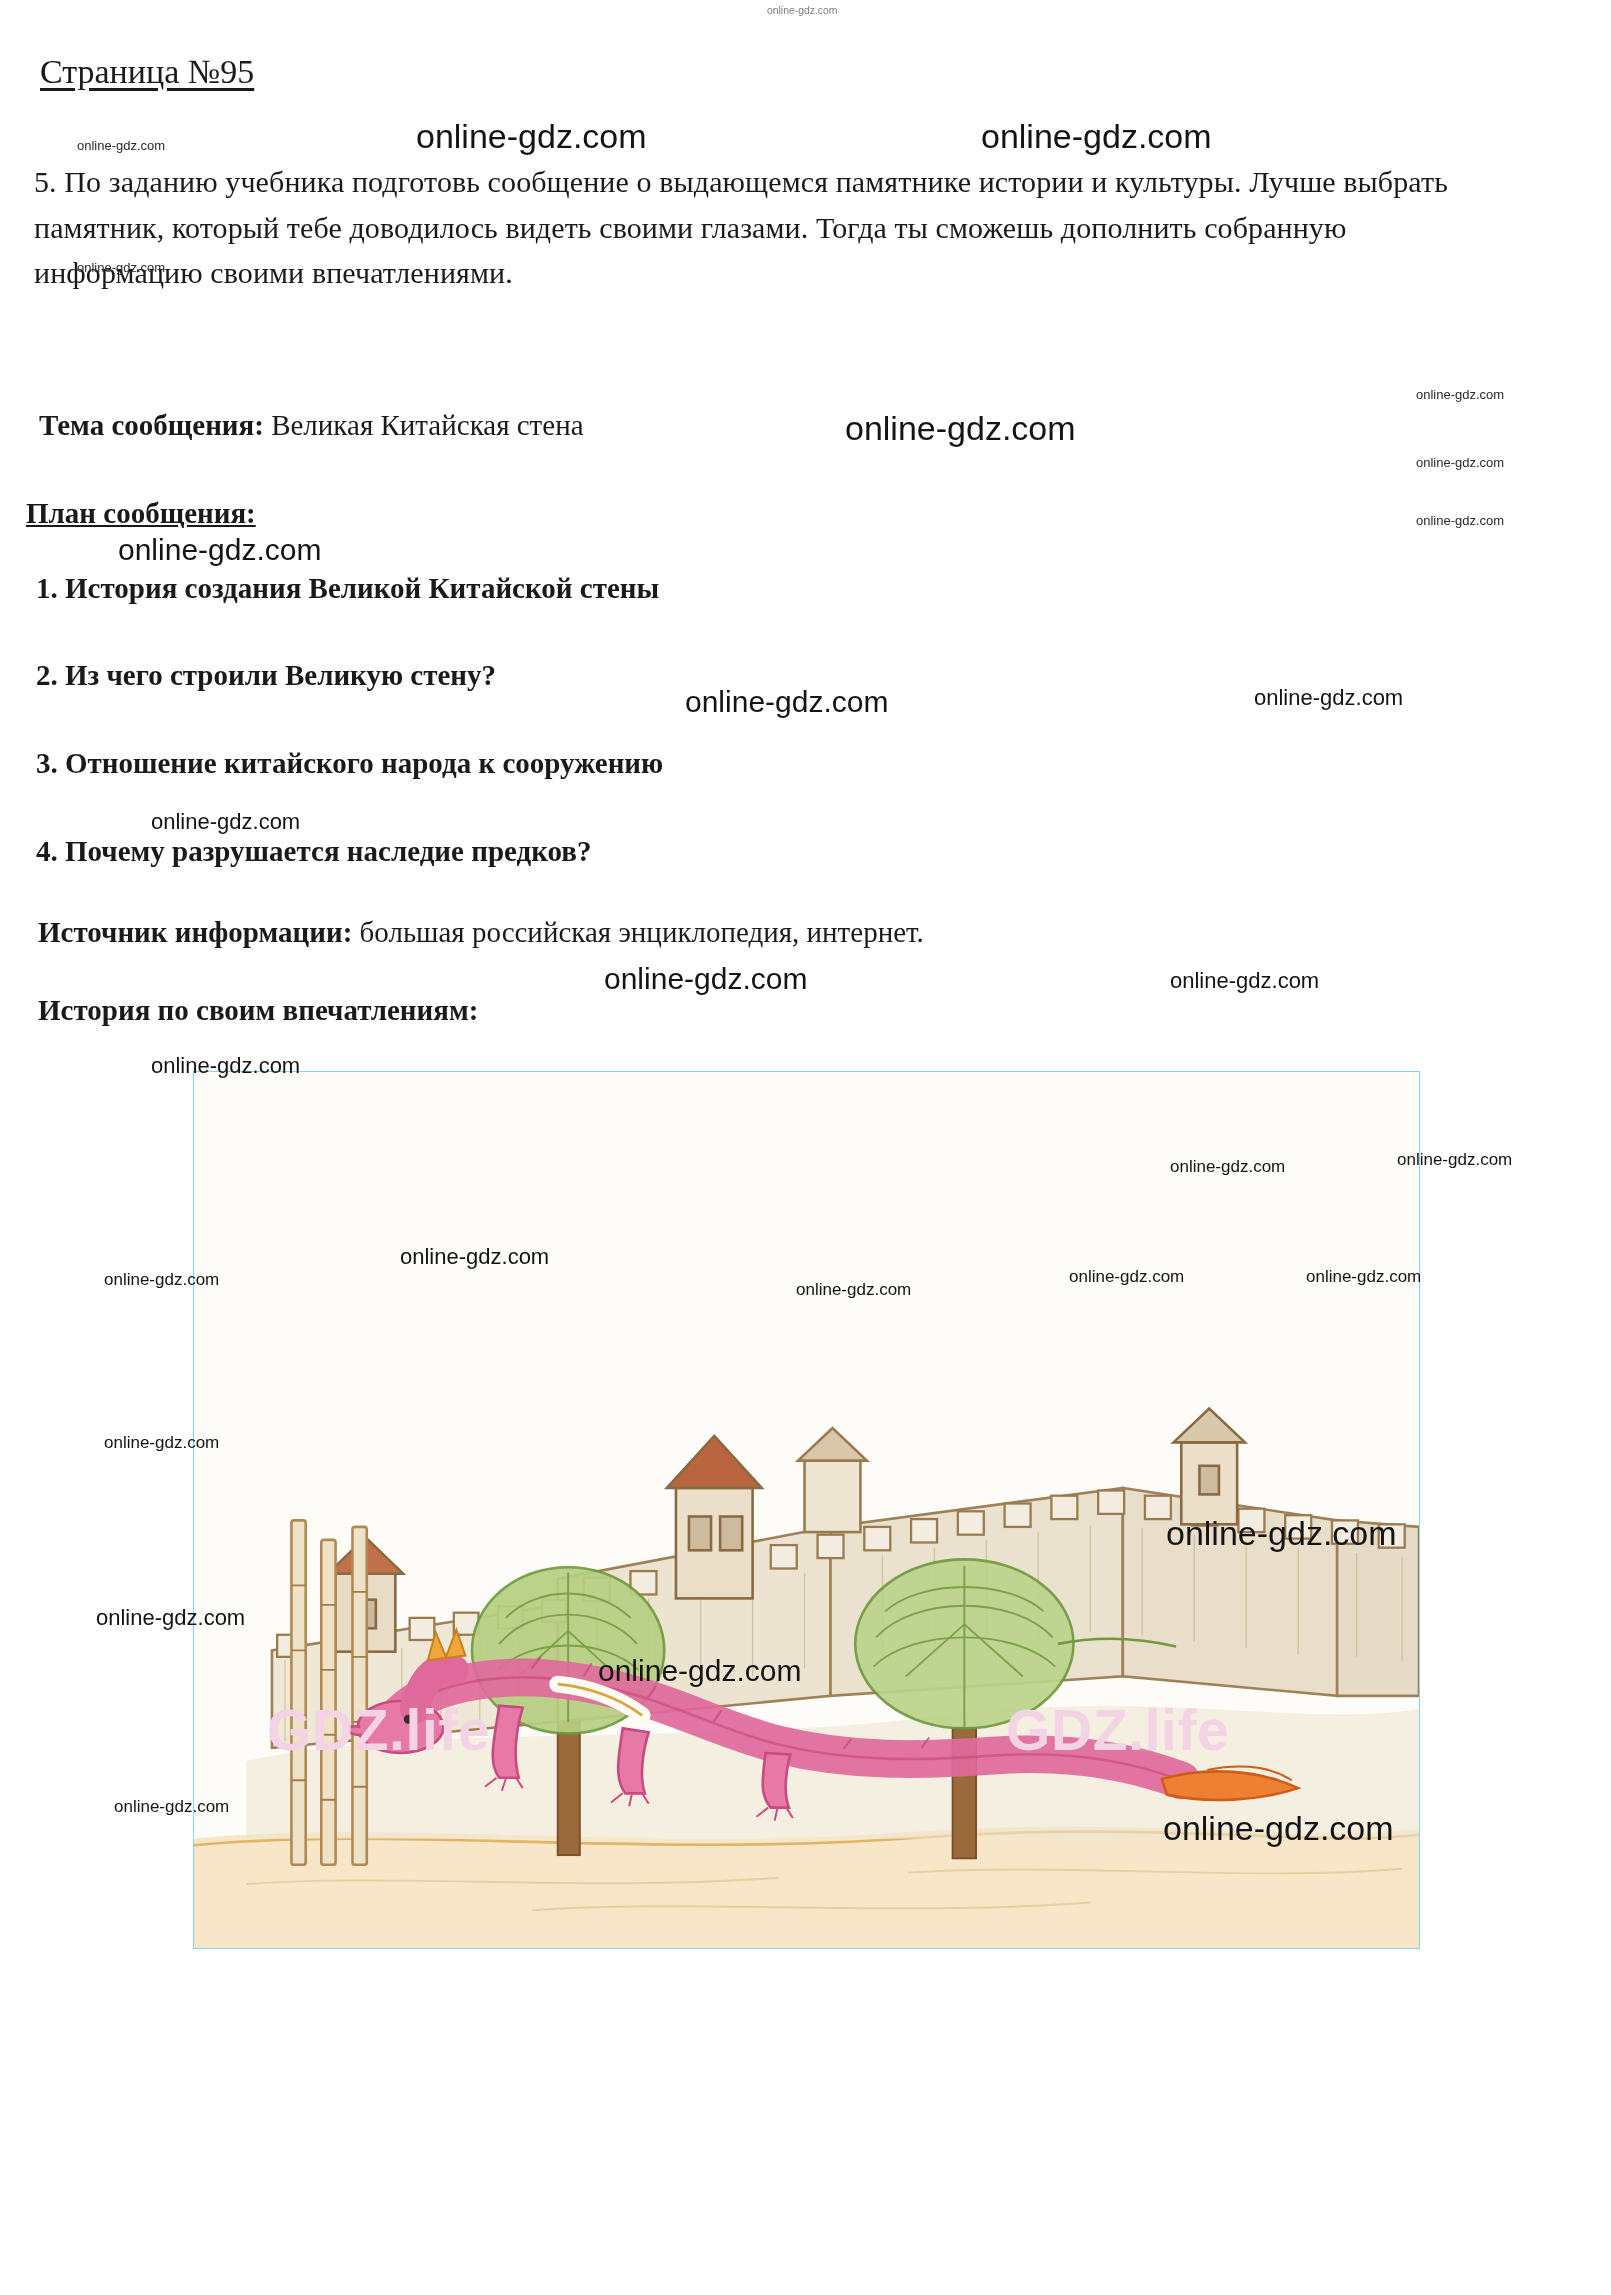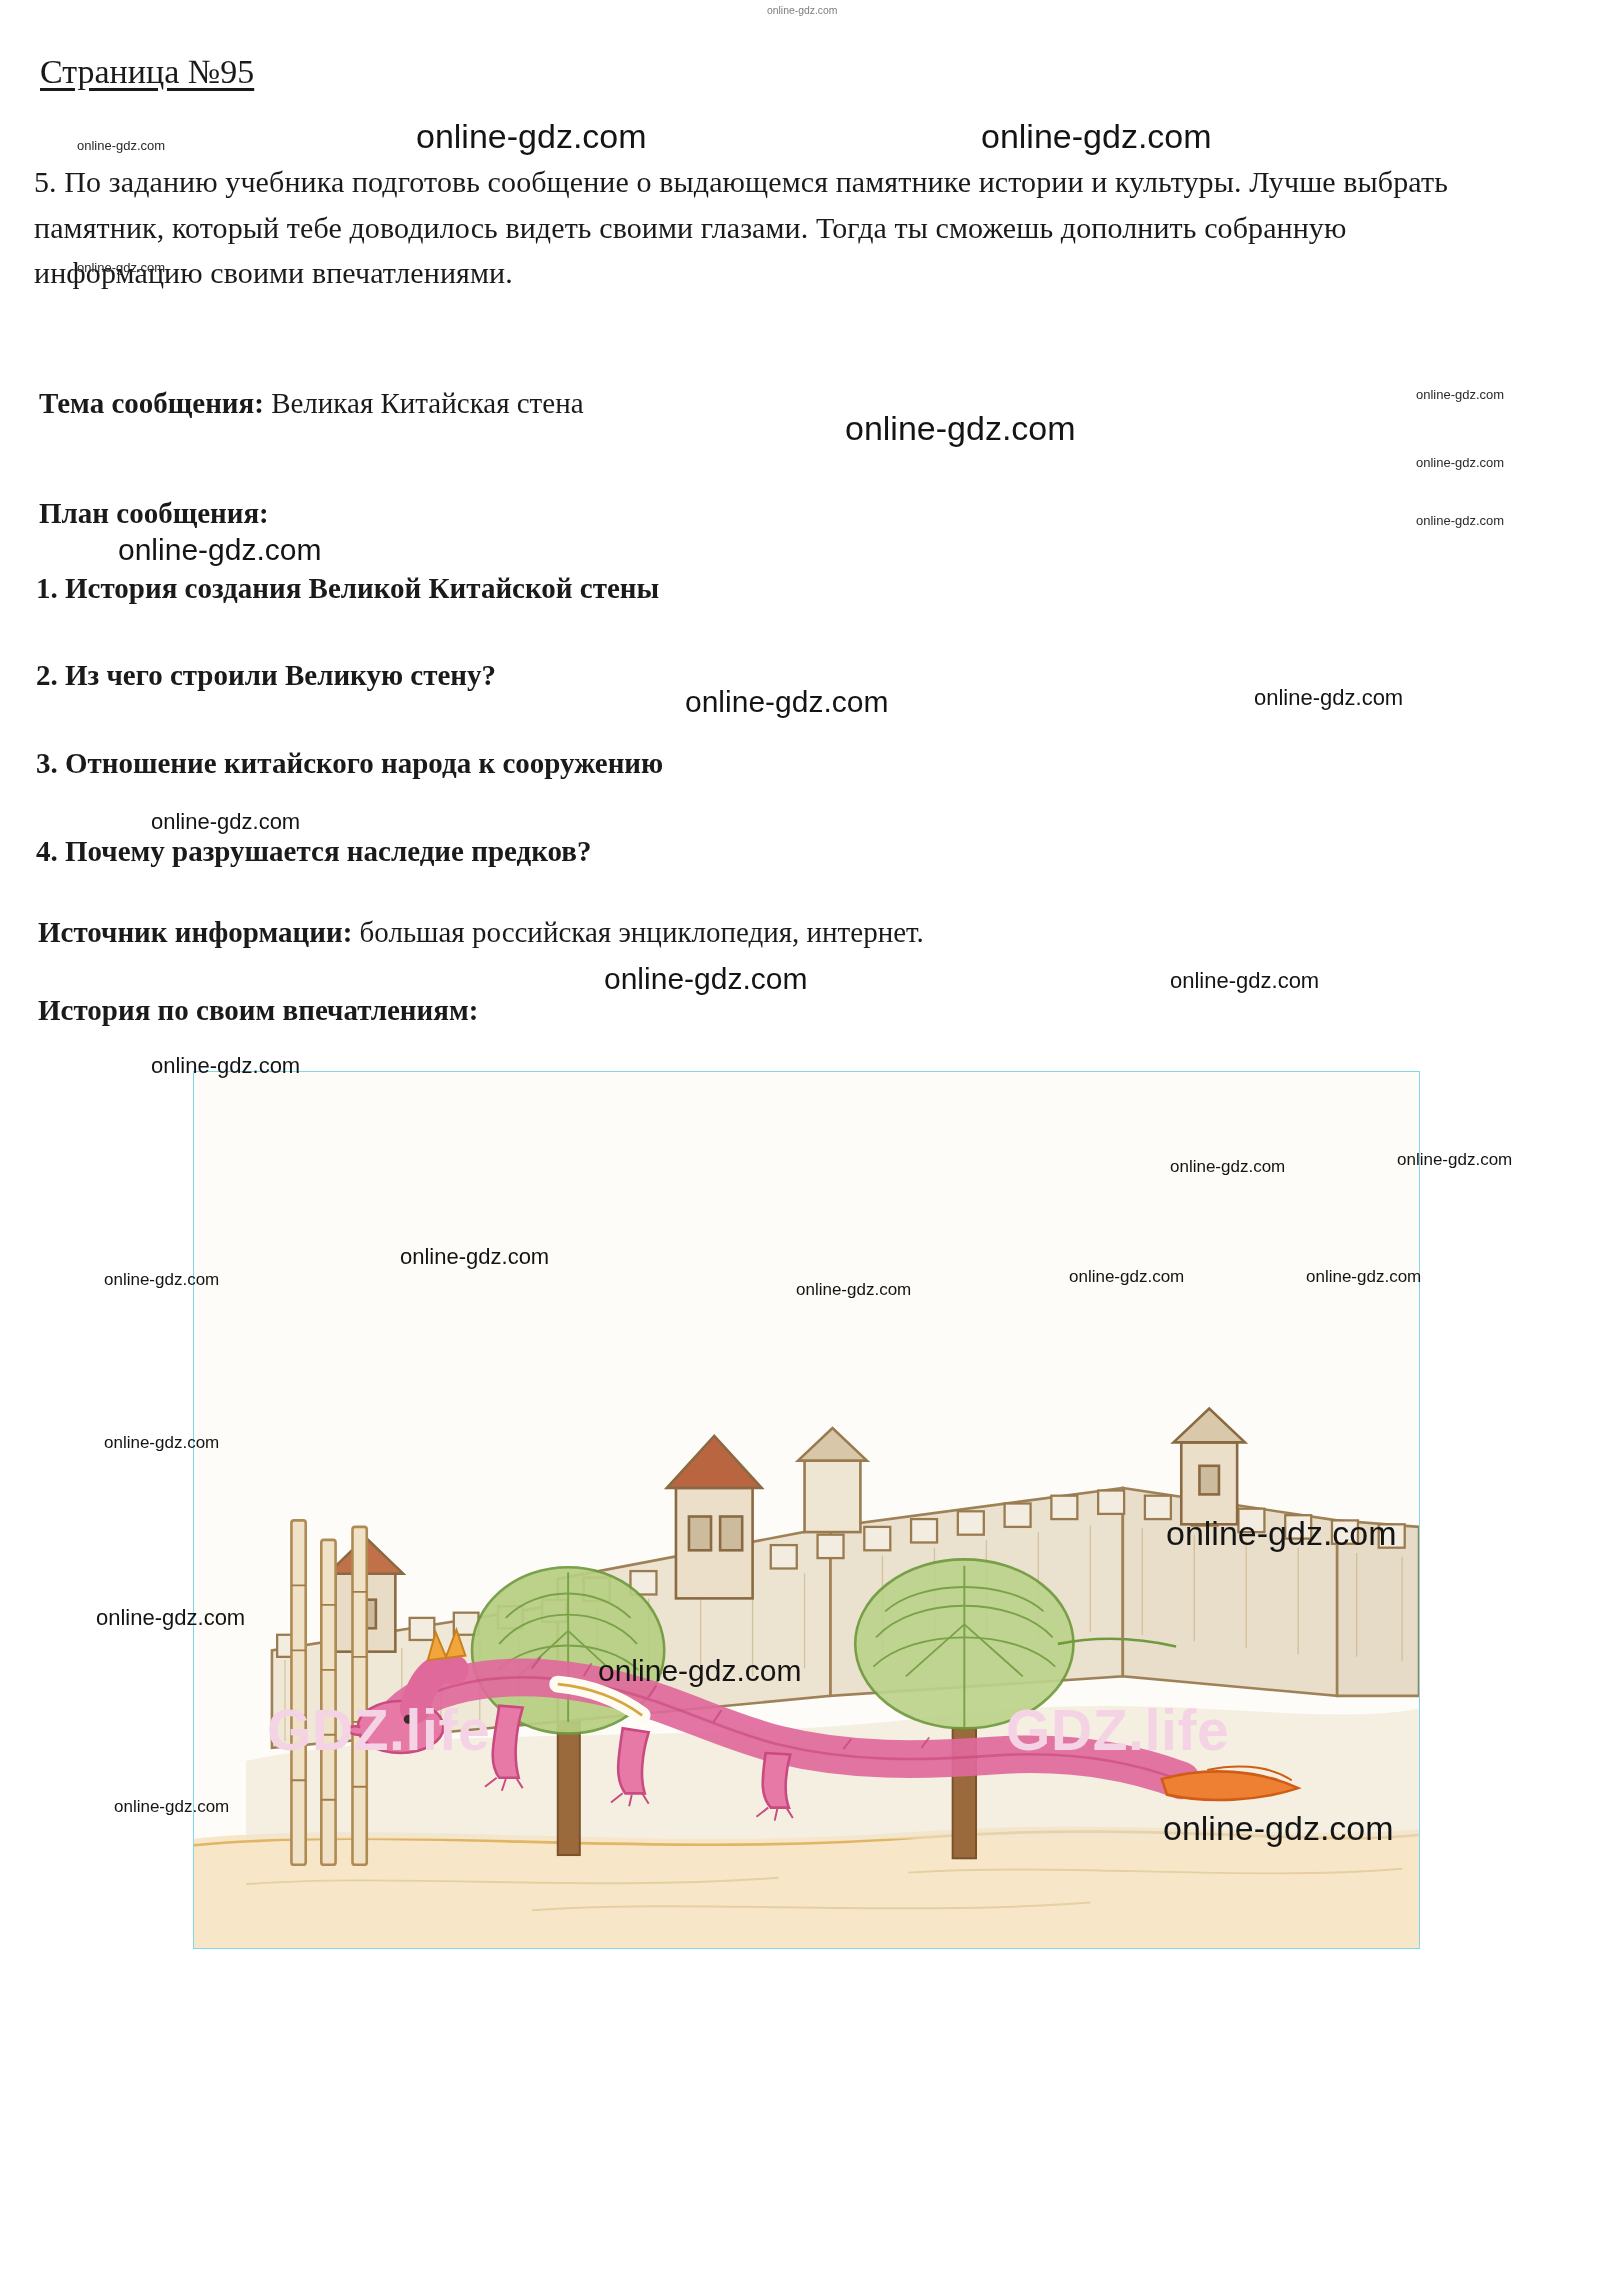--- a/index.html
+++ b/index.html
@@ -48,28 +48,29 @@
   }
 
   .label-line {
     position: absolute;
     font-size: 29px;
   }
   .label-line b { font-weight: bold; }
 
   .theme-row {
     left: 39px;
-    top: 387px;
+    top: 409px;
     white-space: nowrap;
   }
   .plan-head {
-    left: 39px;
+    left: 26px;
     top: 497px;
     font-weight: bold;
     white-space: nowrap;
+    text-decoration: underline;
   }
 
   .plan-item {
     position: absolute;
     left: 36px;
     font-size: 29px;
     white-space: nowrap;
     font-weight: bold;
   }
   .plan-1 { top: 572px; }

